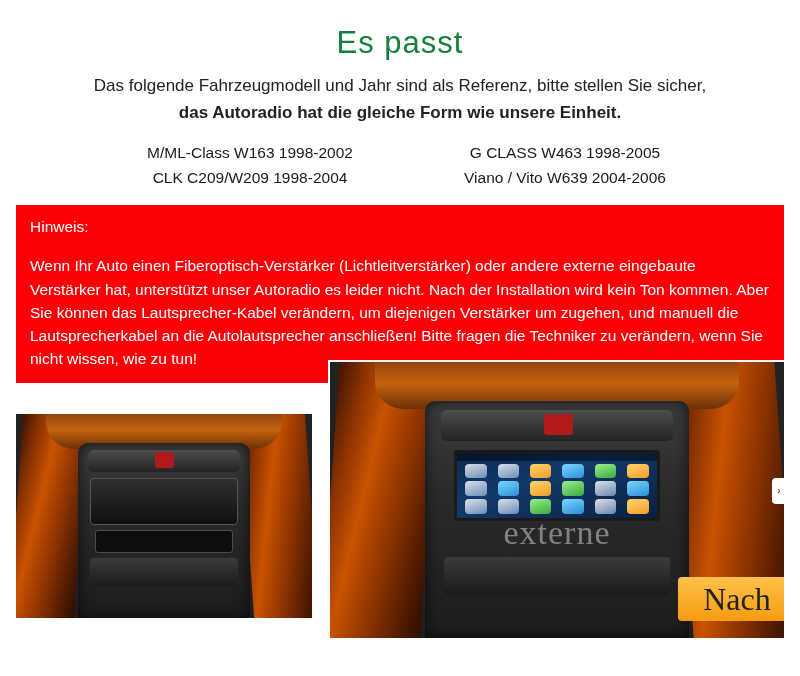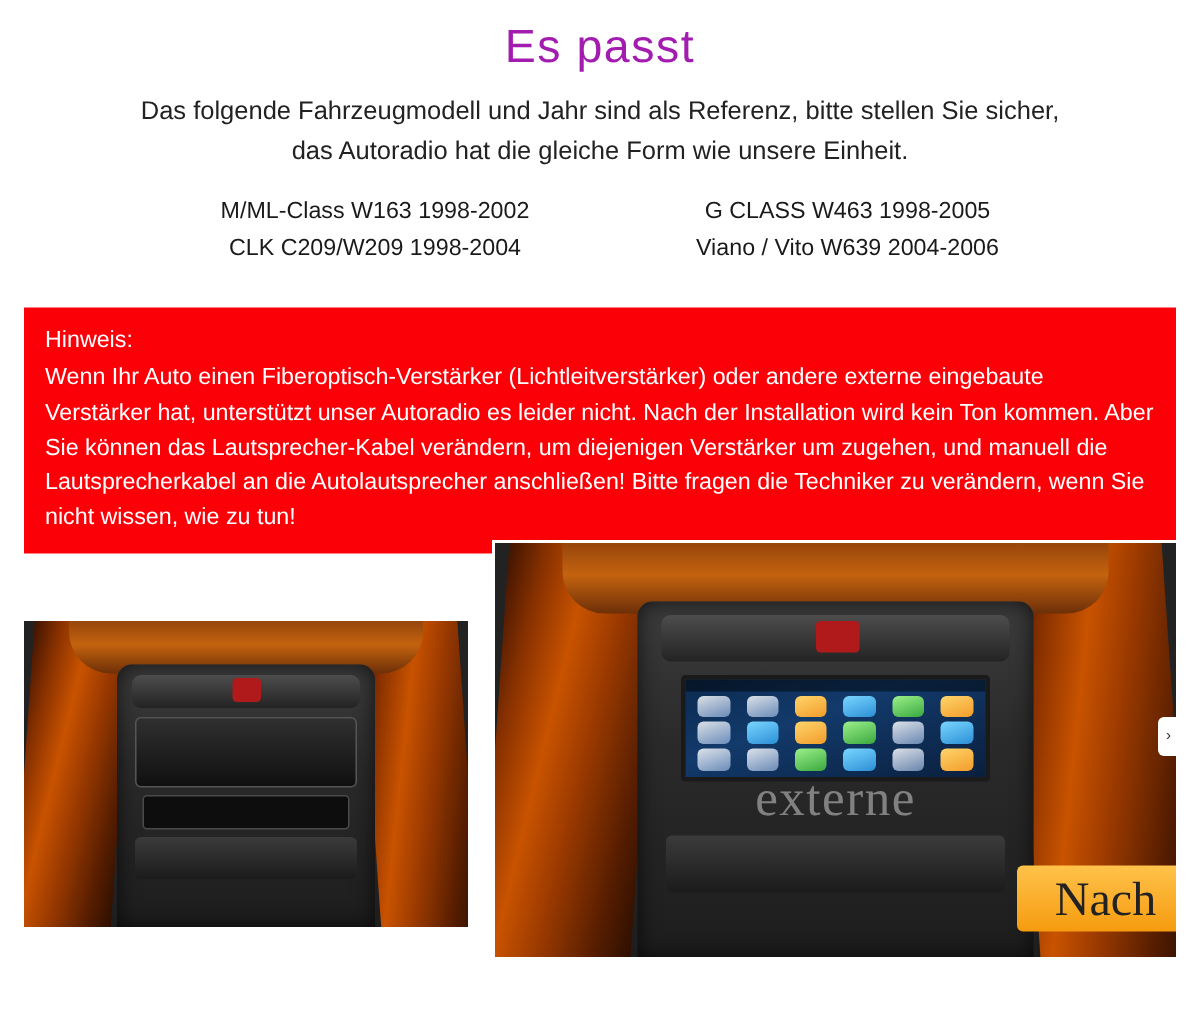--- a/index.html
+++ b/index.html
@@ -20,34 +20,35 @@
     height: 676px;
     position: relative;
   }
 
   
   .title {
     text-align: center;
     font-size: 31px;
     font-weight: 400;
     letter-spacing: 1px;
-    color: #a21caf;
-    padding-top: 12px;
+    color: #15803d;
+    padding-top: 24px;
     line-height: 1.2;
   }
   .subtitle {
     text-align: center;
     font-size: 17px;
     color: #222222;
     line-height: 1.55;
     margin-top: 12px;
     padding: 0 38px;
   }
   .subtitle .line2 {
     display: block;
+    font-weight: bold;
   }
 
   
   .models {
     display: flex;
     margin-top: 14px;
     padding-left: 85px;
     font-size: 15.5px;
     color: #1a1a1a;
     line-height: 1.62;
@@ -71,21 +72,21 @@
     width: 768px;
     background: #fb0007;
     color: #ffffff;
     padding: 10px 14px 12px 14px;
     box-sizing: border-box;
     font-size: 15.5px;
     line-height: 1.5;
   }
   .notice .head {
     display: block;
-    margin-bottom: 2px;
+    margin-bottom: 16px;
   }
   .notice p {
     margin: 0;
   }
 
   
   .photos {
     position: absolute;
     left: 0;
     top: 360px;

